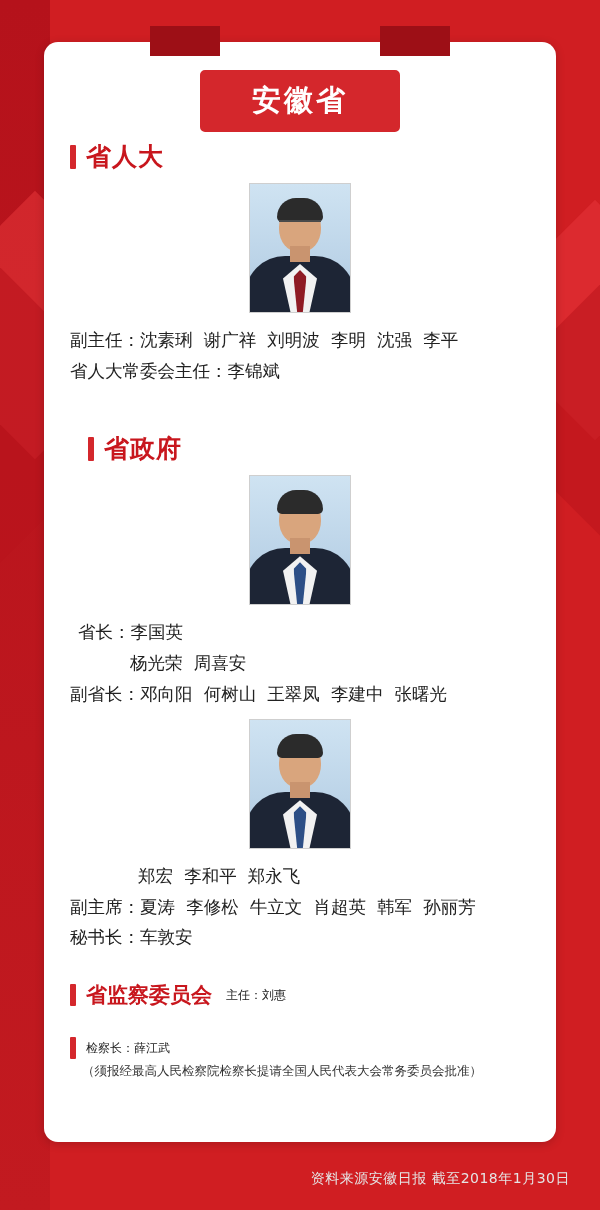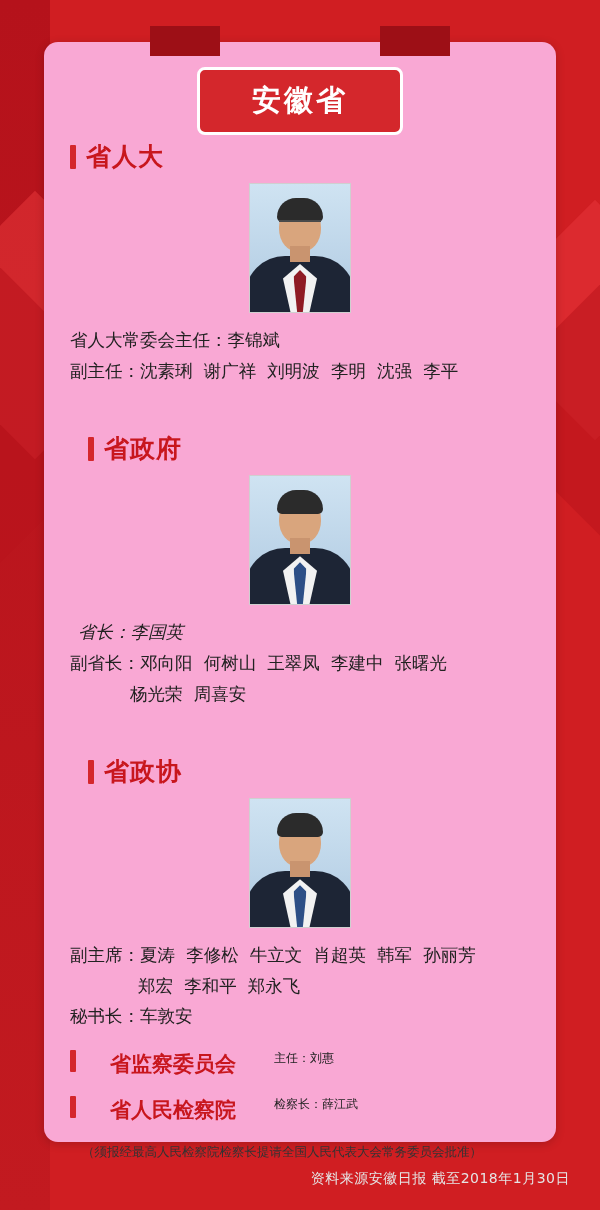--- a/index.html
+++ b/index.html
@@ -59,21 +59,21 @@
     opacity: .55;
   }
 
   
   .card {
     position: absolute;
     left: 44px;
     top: 42px;
     width: 512px;
     height: 1100px;
-    background: #f9a8d4;
+    background: #ffffff;
     border-radius: 14px;
     box-shadow: 0 2px 10px rgba(0,0,0,0.18);
     box-sizing: border-box;
   }
 
   
   .ribbon {
     position: absolute;
     left: 50%;
     top: 25px;
@@ -216,49 +216,49 @@
   }
 
   
   .line {
     font-size: 17.5px;
     color: #222222;
     line-height: 1.75;
     font-family: "DejaVu Sans", sans-serif;
     white-space: pre;
   }
-  .line.indent1 { padding-left: 8px; font-style: italic; }
+  .line.indent1 { padding-left: 8px; }
   .line.indent2 { padding-left: 60px; }
   .line.indent3 { padding-left: 68px; }
 
   
   .inline-row {
     display: flex;
-    margin: 18px 0 0 0;
-    gap: 24px;
+    align-items: center;
+    margin: 28px 0 0 0;
   }
   .inline-row .bar { height: 22px; }
   .inline-title {
     font-size: 21px;
     font-weight: bold;
     color: #c8161d;
     font-family: "DejaVu Sans", sans-serif;
     margin-right: 14px;
   }
   .inline-value {
     font-size: 12px;
     color: #222222;
     font-family: "DejaVu Sans", sans-serif;
   }
   .note {
     font-size: 12.5px;
     color: #333333;
     font-family: "DejaVu Sans", sans-serif;
     padding-left: 12px;
-    margin-top: 20px;
+    margin-top: 4px;
   }
 
   
   .footer {
     position: absolute;
     right: 30px;
     bottom: 22px;
     color: #e5e5e5;
     font-size: 14px;
     font-family: "DejaVu Sans", sans-serif;
@@ -295,69 +295,64 @@
       <div class="portrait">
         <div class="p-suit"></div>
         <div class="p-head"></div>
         <div class="p-hair"></div>
         <div class="p-glasses"></div>
         <div class="p-neck"></div>
         <div class="p-shirt"></div>
         <div class="p-tie"></div>
       </div>
     </div>
+    <div class="line">副主任：沈素琍  谢广祥  刘明波  李明  沈强  李平</div>
     <div class="line">省人大常委会主任：李锦斌</div>
-    <div class="line">副主任：沈素琍  谢广祥  刘明波  李明  沈强  李平</div>
 
     <div class="section-head head-indent">
       <span class="bar"></span>
       <span class="section-title">省政府</span>
     </div>
     <div class="portrait-wrap">
       <div class="portrait">
         <div class="p-suit"></div>
         <div class="p-head"></div>
         <div class="p-hair"></div>
         <div class="p-neck"></div>
         <div class="p-shirt"></div>
         <div class="p-tie blue"></div>
       </div>
     </div>
     <div class="line indent1">省长：李国英</div>
+    <div class="line indent2">杨光荣  周喜安</div>
     <div class="line">副省长：邓向阳  何树山  王翠凤  李建中  张曙光</div>
-    <div class="line indent2">杨光荣  周喜安</div>
-
-    <div class="section-head head-indent">
-      <span class="bar"></span>
-      <span class="section-title">省政协</span>
-    </div>
+
     <div class="portrait-wrap">
       <div class="portrait">
         <div class="p-suit"></div>
         <div class="p-head"></div>
         <div class="p-hair"></div>
         <div class="p-neck"></div>
         <div class="p-shirt"></div>
         <div class="p-tie blue"></div>
       </div>
     </div>
+    <div class="line indent3">郑宏  李和平  郑永飞</div>
     <div class="line">副主席：夏涛  李修松  牛立文  肖超英  韩军  孙丽芳</div>
-    <div class="line indent3">郑宏  李和平  郑永飞</div>
     <div class="line">秘书长：车敦安</div>
 
     <div class="inline-row">
       <span class="bar"></span>
       <span class="inline-title">省监察委员会</span>
       <span class="inline-value">主任：刘惠</span>
     </div>
 
 
     <div class="inline-row">
       <span class="bar"></span>
-      <span class="inline-title">省人民检察院</span>
       <span class="inline-value">检察长：薛江武</span>
     </div>
 
     <div class="note">（须报经最高人民检察院检察长提请全国人民代表大会常务委员会批准）</div>
 
   </div>
 </div>
 
 <div class="footer">资料来源安徽日报  截至2018年1月30日</div>
 

